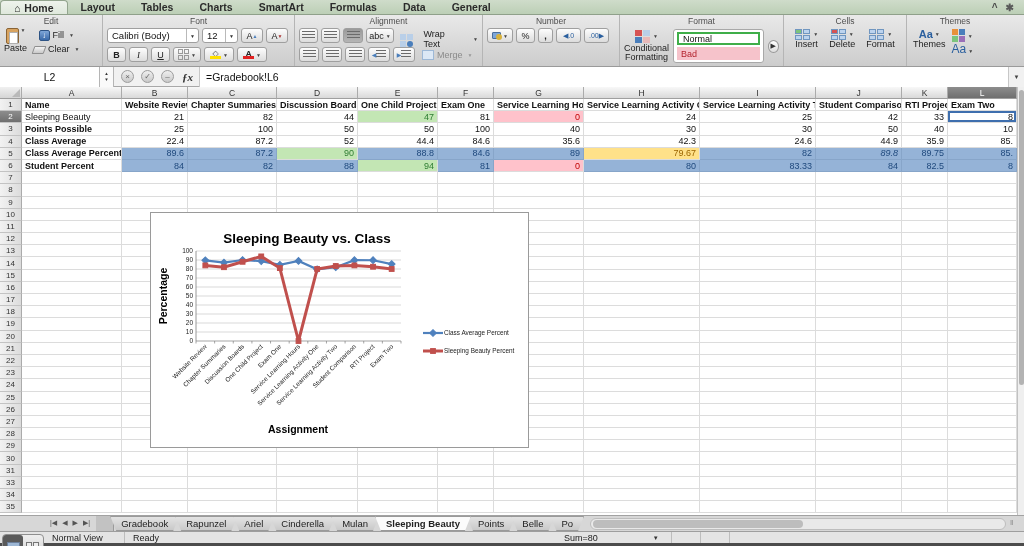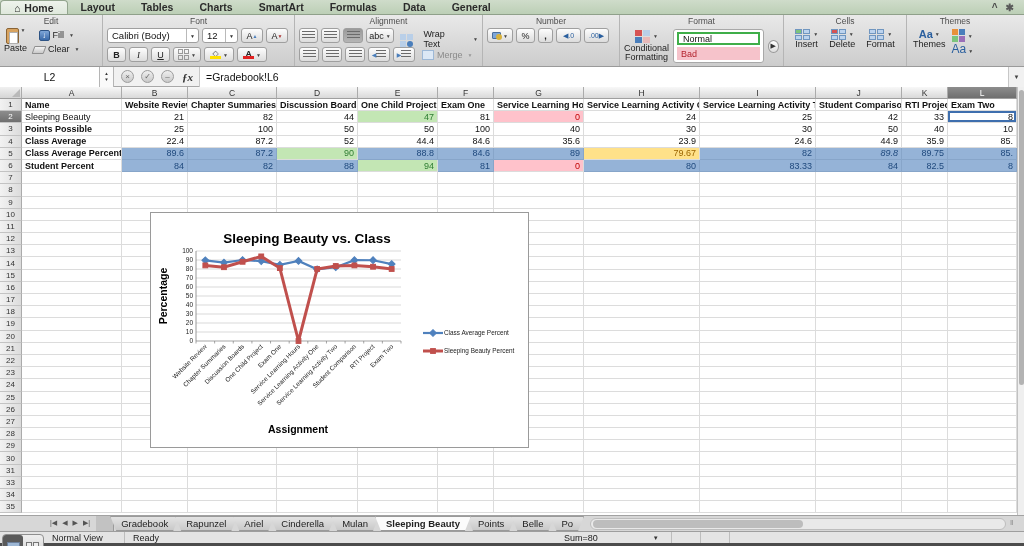--- a/index.html
+++ b/index.html
@@ -482,21 +482,21 @@
         </div>
         <div class="rrow">
           <div class="gut">4</div>
           <div class="cell b" style="width: 100px;">Class Average</div>
           <div class="cell num" style="width: 66px;">22.4</div>
           <div class="cell num" style="width: 89px;">87.2</div>
           <div class="cell num" style="width: 81px;">52</div>
           <div class="cell num" style="width: 80px;">44.4</div>
           <div class="cell num" style="width: 56px;">84.6</div>
           <div class="cell num" style="width: 90px;">35.6</div>
-          <div class="cell num" style="width: 116px;">23.9</div>
+          <div class="cell num" style="width: 116px;">42.3</div>
           <div class="cell num" style="width: 116px;">24.6</div>
           <div class="cell num" style="width: 86px;">44.9</div>
           <div class="cell num" style="width: 46px;">35.9</div>
           <div class="cell num" style="width: 69px;">85.</div>
         </div>
         <div class="rrow">
           <div class="gut">5</div>
           <div class="cell b" style="width: 100px;">Class Average Percent</div>
           <div class="cell num blue" style="width: 66px;">89.6</div>
           <div class="cell num blue" style="width: 89px;">87.2</div>

